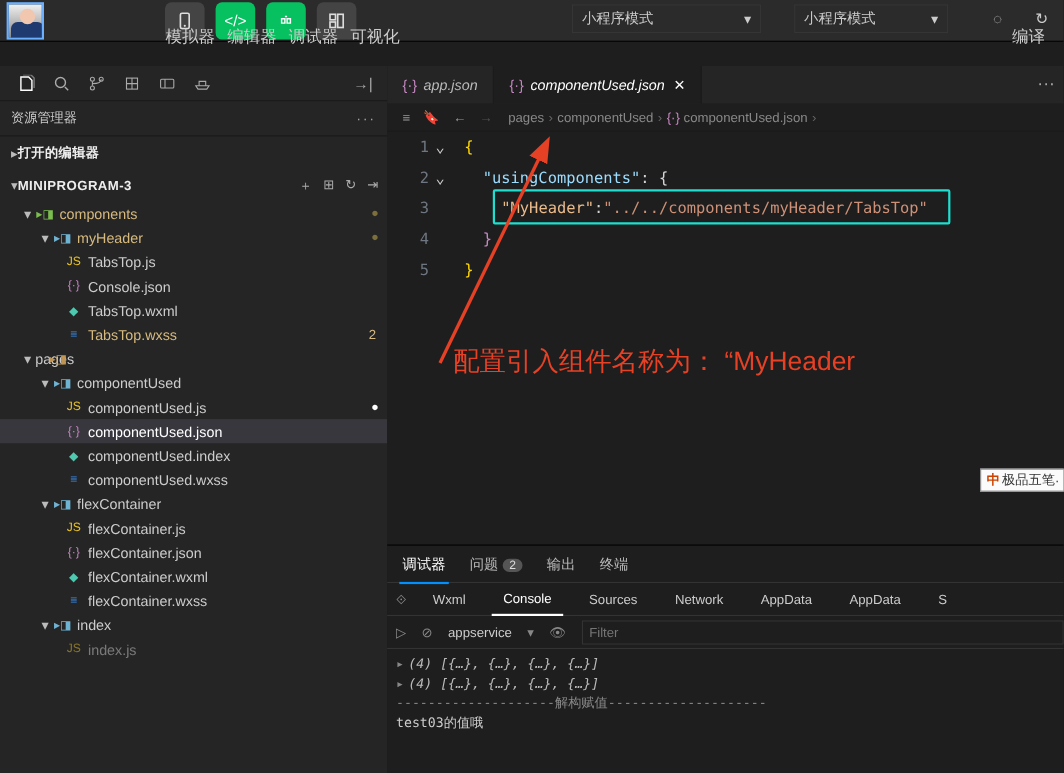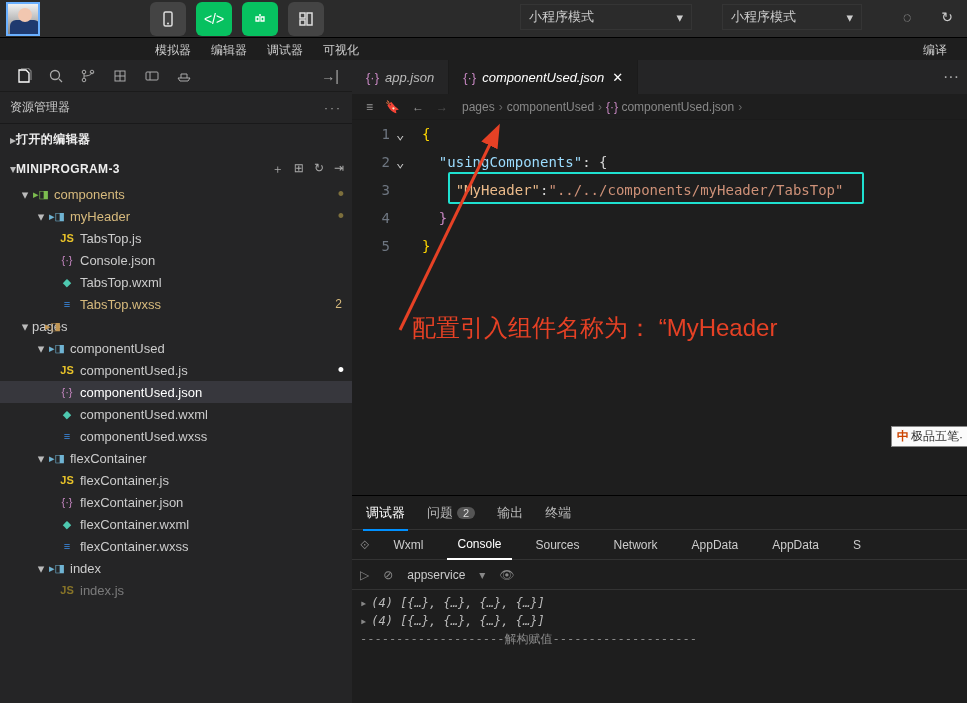--- a/index.html
+++ b/index.html
@@ -61,22 +61,22 @@
   }
   .drop  { left: 520px; width:172px; justify-content:space-between;}
   .drop2 { left: 722px; width:140px; justify-content:space-between;}
   .dot-btn, .circ-btn {
     position:absolute; top:4px; width:30px; height:26px;
     display:flex; align-items:center; justify-content:center;
     color:#ccc; font-size:14px;
   }
   .dot-btn { left: 892px; }
   .circ-btn{ left: 932px; }
-  .tb-labels { position:absolute; top:42px; left:0; width:967px; height:20px;
-    display:flex; font-size:12px; color:#ccc;
+  .tb-labels { position:absolute; top:24px; left:0; width:967px; height:20px;
+    display:flex; font-size:15px; color:#ccc;
   }
   .tb-lab { width:56px; text-align:center; }
   .tb-lab.first { margin-left:145px; }
   .tb-lab.last { position:absolute; right:4px; }
 
   .body { position:absolute; top:60px; left:0; right:0; bottom:0; display:flex; }
 
   .explorer { width:352px; background:#252526; display:flex; flex-direction:column; }
   .explorer-icons {
     height:32px; display:flex; align-items:center; padding-left:8px;
@@ -90,21 +90,21 @@
     padding:0 10px; font-size:12px; color:#ccc;
     border-bottom:1px solid rgba(0,0,0,.3);}
   .ex-label { font-size:12px; color:#bbb; padding:7px 0 7px 10px; display:flex; align-items:center; }
   .ex-bold { font-weight:600; color:#eee; text-transform:uppercase; letter-spacing:.4px;}
   .ex-actions { position:absolute; right:8px; display:flex; gap:10px; color:#aaa;}
   .tree { flex:1; overflow:hidden; font-size:13px; }
   .node { height:22px; display:flex; align-items:center; color:#ccc; position:relative; }
   .node.sel { background:#37373d; color:#fff; }
   .node .chev { width:14px; display:inline-block; text-align:center; color:#bbb; }
   .node .ico { width:18px; text-align:center; margin-right:4px; font-size:11px; }
-  .ico.js  { color:#e8c229;font-weight:bold; }
+  .ico.js  { color:#e8c229; }
   .ico.json{ color:#c586c0; }
   .ico.wxml{ color:#4ec9b0; }
   .ico.wxss{ color:#3b8eea; }
   .ico.fold{ color:#c09553; }
   .ico.foldg{ color:#7cbd4f; }
   .ico.foldb{ color:#6fb3d2; }
   .mod-dot { color:#7d6f3c; position:absolute; right:8px; font-size:18px; line-height:0; }
   .mod-num { position:absolute; right:10px; font-size:12px; color:#d7ba7d; }
   .node.orange > .fname, .node.orange > .txt { color:#d7ba7d; }
 
@@ -335,21 +335,21 @@
       <span class="ico js">JS</span>
           <span>componentUsed.js</span>
           <span class="mod-dot" style="color:#fff">•</span>
         </div>
     <div class="node sel" style="padding-left:58px">
       <span class="ico json">{·}</span>
           <span>componentUsed.json</span>
         </div>
     <div class="node" style="padding-left:58px">
       <span class="ico wxml">◆</span>
-          <span>componentUsed.wxml</span>
+          <span>componentUsed.index</span>
         </div>
     <div class="node" style="padding-left:58px">
       <span class="ico wxss">≡</span>
           <span>componentUsed.wxss</span>
         </div>
 
     <div class="node" style="padding-left:34px">
       <span class="chev">▾</span>
           <span class="ico foldb">▸◨</span>
           <span>flexContainer</span>
@@ -438,25 +438,27 @@
       <span class="stab">AppData</span>
       <span class="stab">AppData</span>
       <span class="stab">S</span>
     </div>
     <div class="con-filter">
       <span style="color:#888">▷</span>
       <span style="color:#888">⊘</span>
       <span>appservice</span>
       <span style="color:#888">▾</span>
       <span style="color:#888">👁</span>
+      <input class="filter-input" placeholder="Filter" style="">
     </div>
     <div class="con-body">
       <div class="ln"><span class="tri">▸</span><span class="it">(4) [{…}, {…}, {…}, {…}]</span></div>
       <div class="ln"><span class="tri">▸</span><span class="it">(4) [{…}, {…}, {…}, {…}]</span></div>
       <div class="ln dash">--------------------解构赋值--------------------</div>
+      <div class="ln">test03的值哦</div>
     </div>
   </div>
 
 </div>
 </div>
 
 <div class="bigtext">配置引入组件名称为：  “MyHeader</div>
 <svg class="arrow-svg" width="140" height="230">
   <defs>
       <marker id="ah" markerWidth="10" markerHeight="10" refX="2" refY="3" orient="auto">

